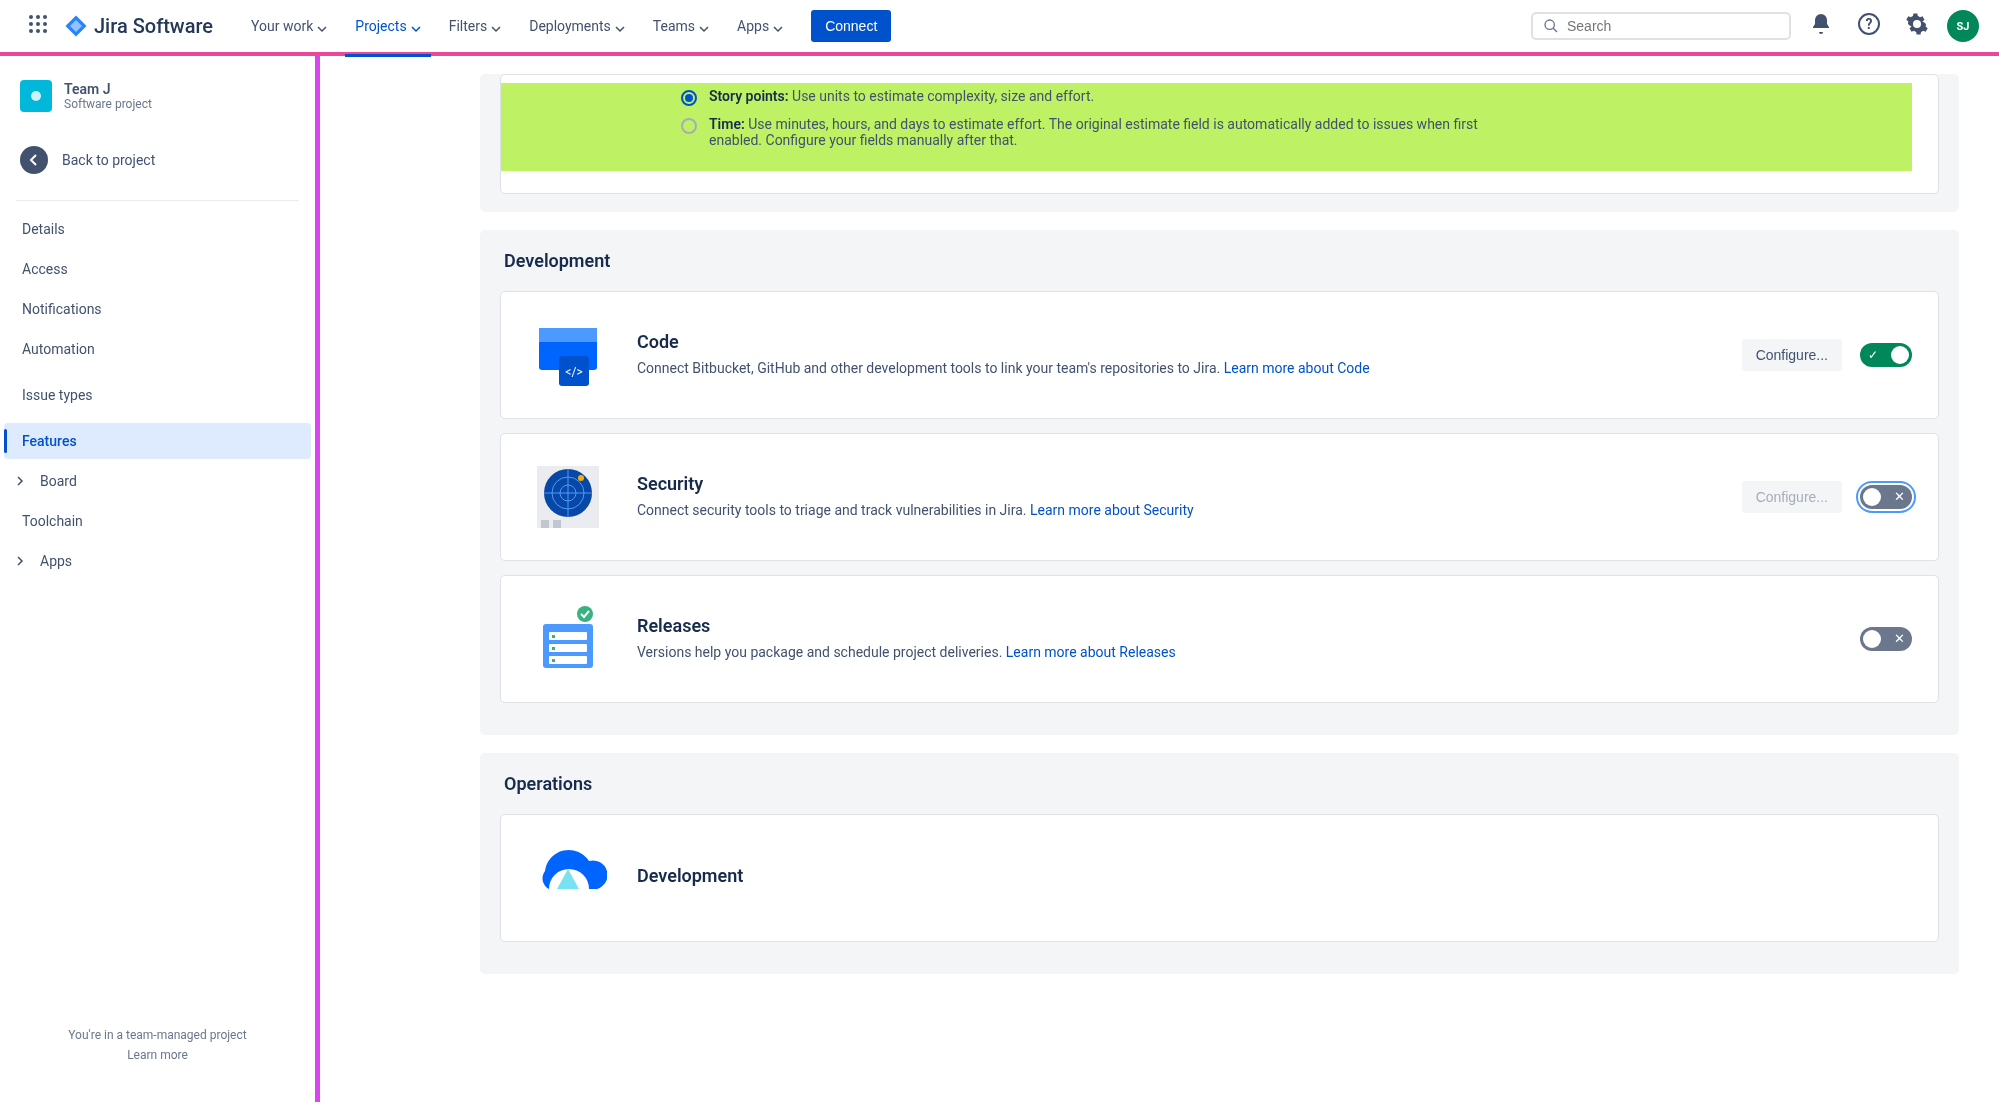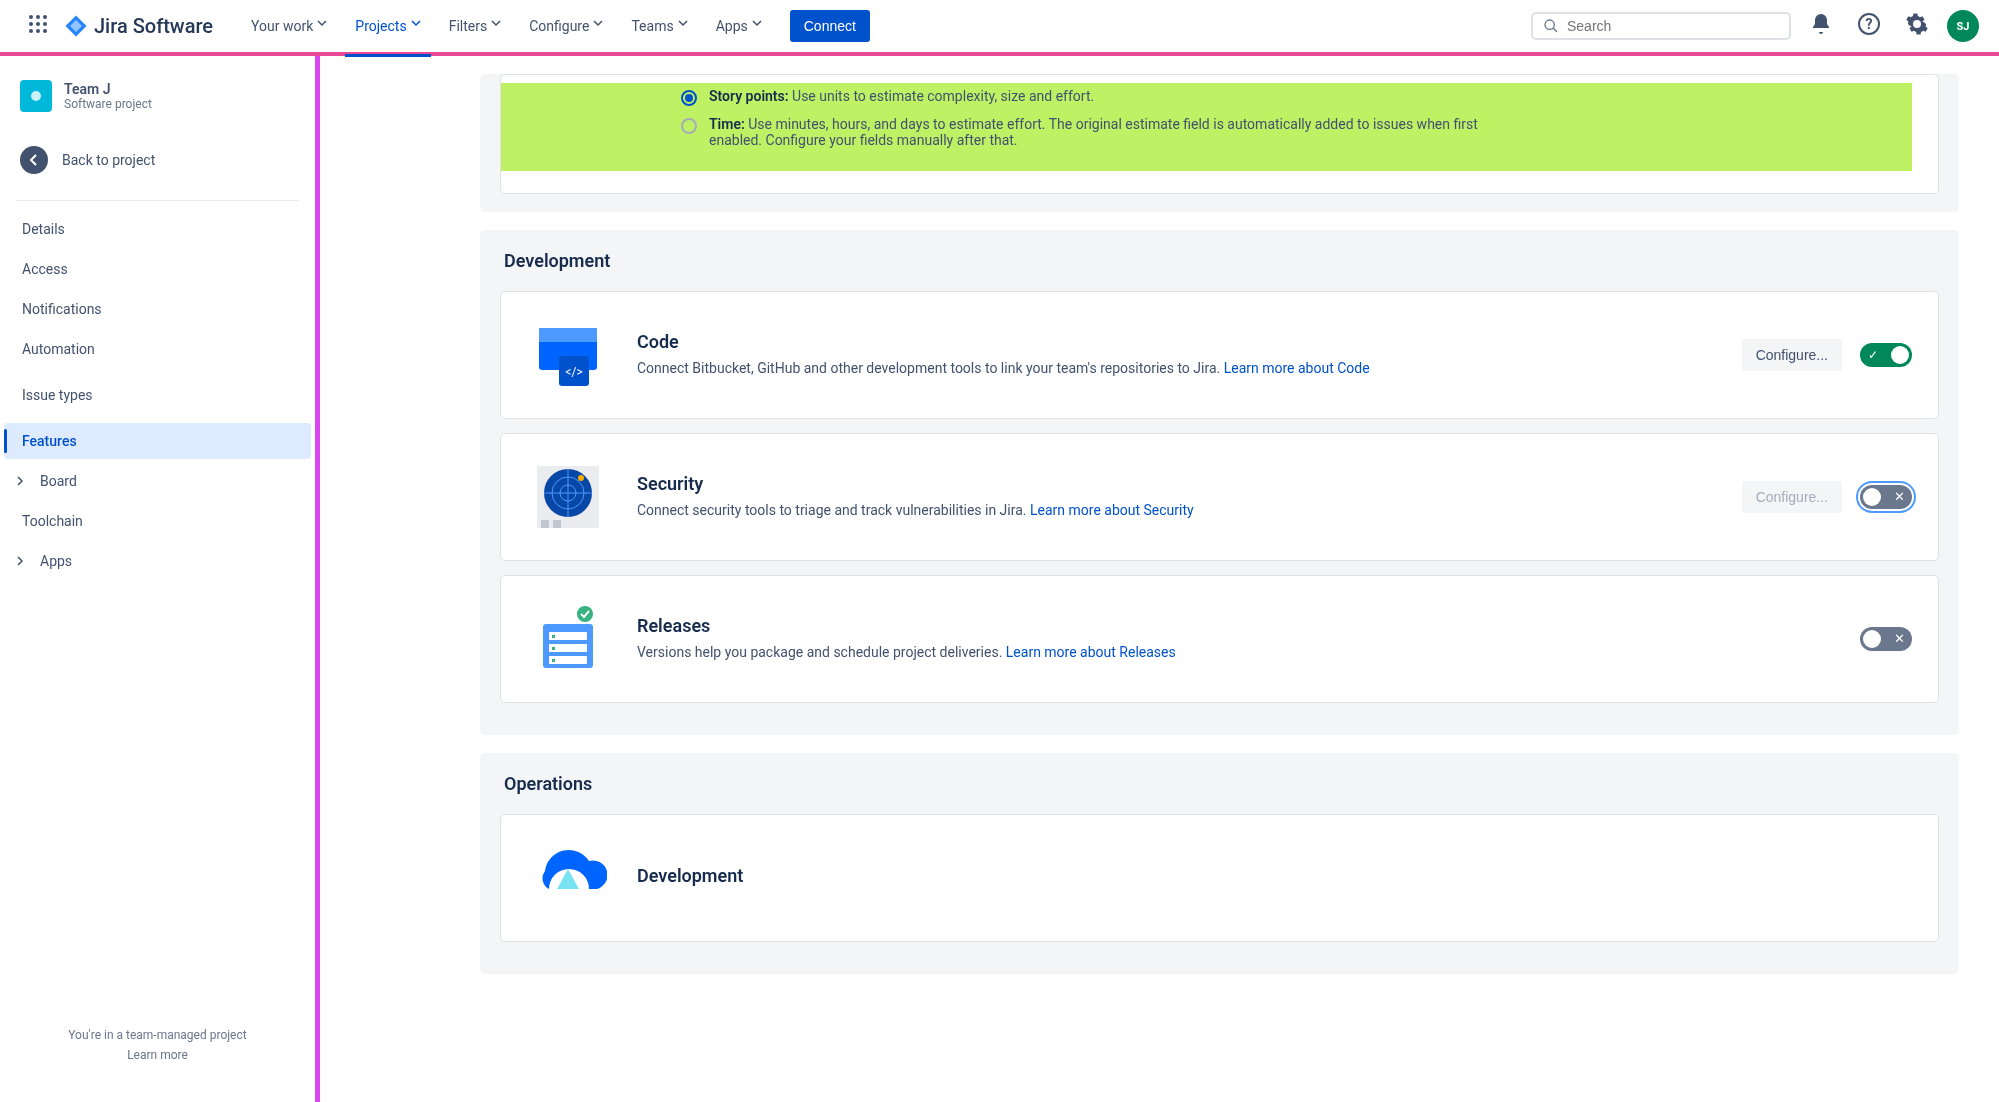--- a/index.html
+++ b/index.html
@@ -1,21 +1,21 @@
 <!DOCTYPE html>
 <html><head>
 <meta charset="utf-8">
 <style>
 * { box-sizing: border-box; margin: 0; padding: 0; }
 body { font-family: -apple-system, BlinkMacSystemFont, "Segoe UI", Roboto, sans-serif; background: #fff; color: #172B4D; overflow: hidden; }
 .top-nav { display: flex; align-items: center; height: 56px; padding: 0 20px; border-bottom: 4px solid #ec4899; gap: 8px; }
 .app-switcher { padding: 6px; cursor: pointer; }
 .logo { display: flex; align-items: center; gap: 6px; font-weight: 500; font-size: 20px; color: #253858; margin-right: 20px; }
 .nav-items { display: flex; gap: 8px; }
-.nav-item { padding: 6px 10px; font-size: 14px; color: #42526E; display: flex; align-items: flex-start; gap: 4px; cursor: pointer; border-radius: 3px; position: relative; }
+.nav-item { padding: 6px 10px; font-size: 14px; color: #42526E; display: flex; align-items: flex-end; gap: 4px; cursor: pointer; border-radius: 3px; position: relative; }
 .nav-item.active { color: #0052CC; }
 .nav-item.active::after { content: ""; position: absolute; bottom: -17px; left: 0; right: 0; height: 3px; background: #0052CC; }
 .create-btn { background: #0052CC; color: #fff; border: none; padding: 8px 14px; border-radius: 3px; font-size: 14px; margin-left: 10px; cursor: pointer; }
 .nav-right { margin-left: auto; display: flex; align-items: center; gap: 12px; }
 .search-box { display: flex; align-items: center; border: 2px solid #DFE1E6; border-radius: 5px; padding: 4px 10px; width: 260px; gap: 8px; }
 .search-box input { border: none; outline: none; font-size: 14px; flex: 1; }
 .icon-btn { padding: 6px; cursor: pointer; color: #42526E; }
 .avatar { width: 32px; height: 32px; border-radius: 50%; background: #00875A; color: #fff; display: flex; align-items: center; justify-content: center; font-size: 11px; font-weight: 700; }
 .layout { display: flex; height: calc(100vh - 56px); }
 .sidebar { width: 320px; border-right: 5px solid #d946ef; padding: 24px 4px; display: flex; flex-direction: column; }
@@ -101,21 +101,21 @@
           <path d="M1 3 L5 7 L9 3" stroke="#0052CC" stroke-width="1.5" fill="none"></path>
         </svg>
       </div>
     <div class="nav-item">
         <span>Filters</span>
         <svg width="10" height="10" viewBox="0 0 10 10">
           <path d="M1 3 L5 7 L9 3" stroke="#42526E" stroke-width="1.5" fill="none"></path>
         </svg>
       </div>
     <div class="nav-item">
-        <span>Configure</span>
+        <span>Deployments</span>
         <svg width="10" height="10" viewBox="0 0 10 10">
           <path d="M1 3 L5 7 L9 3" stroke="#42526E" stroke-width="1.5" fill="none"></path>
         </svg>
       </div>
     <div class="nav-item">
         <span>Teams</span>
         <svg width="10" height="10" viewBox="0 0 10 10">
           <path d="M1 3 L5 7 L9 3" stroke="#42526E" stroke-width="1.5" fill="none"></path>
         </svg>
       </div>

